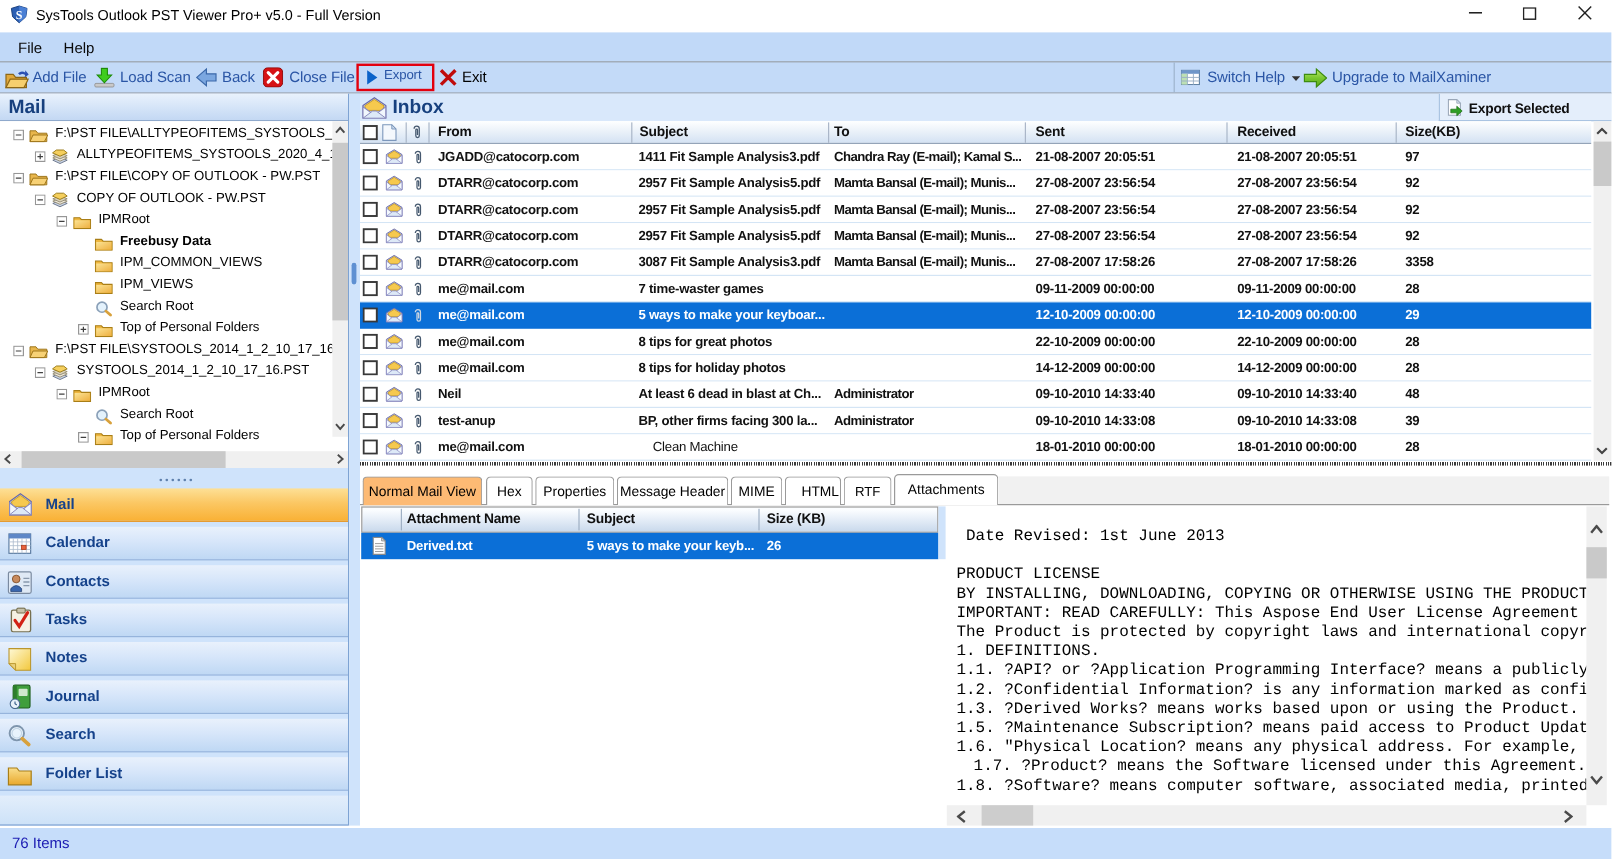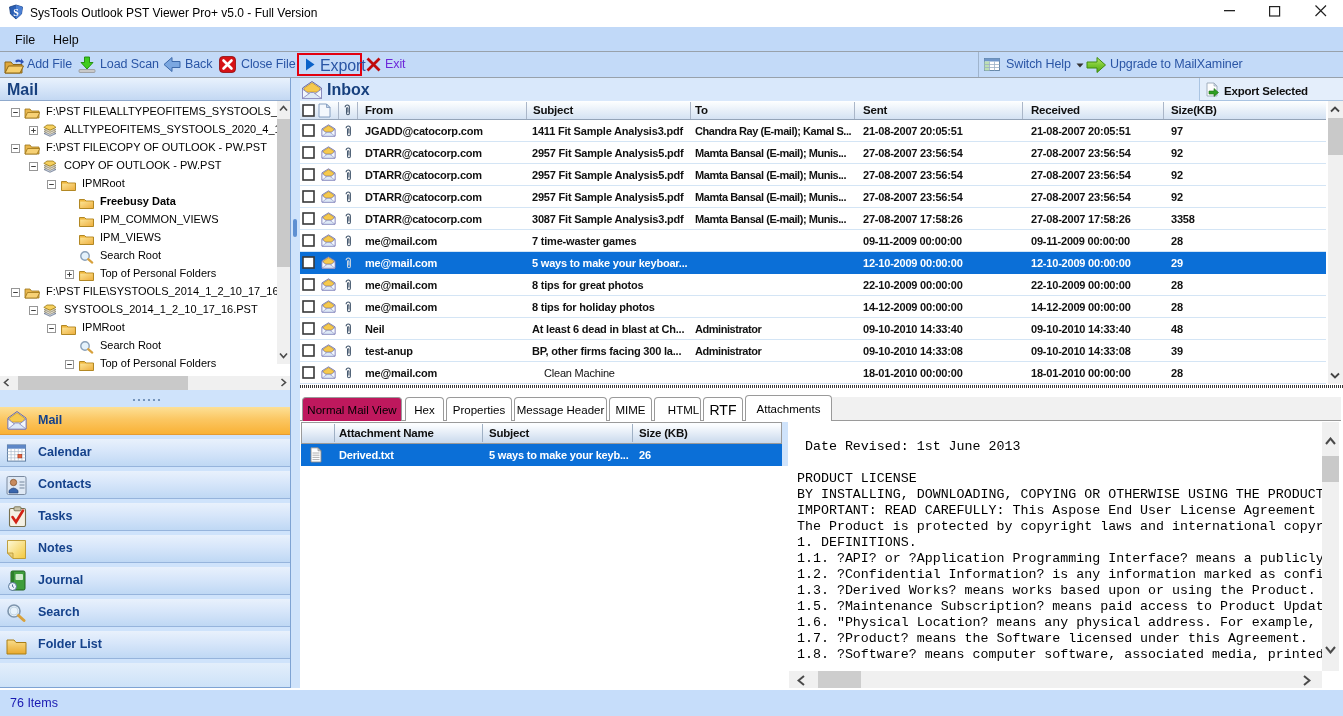--- a/index.html
+++ b/index.html
@@ -41,25 +41,25 @@
 <div class="txt" style="left:185px;top:57px;font-size:12.5px;color:#2a55a5;letter-spacing:-0.1px;">Back</div>
 <svg style="position:absolute;left:219px;top:56px" width="17" height="17" viewBox="0 0 17 17">
       <rect x="0.5" y="0.5" width="16" height="16" rx="3.5" fill="#d61216" stroke="#8e0a0c" stroke-width="0.8"></rect>
       <path d="M4.5 4.5 L12.5 12.5 M12.5 4.5 L4.5 12.5" stroke="#ffffff" stroke-width="2.6" stroke-linecap="round"></path>
     </svg>
 <div class="txt" style="left:241px;top:57px;font-size:12.5px;color:#2a55a5;letter-spacing:-0.1px;">Close File</div>
 <div class="ab" style="left:297px;top:53px;width:65px;height:23px;border:2px solid #e3000e;box-sizing:border-box;"></div>
 <svg style="position:absolute;left:305px;top:58px" width="10" height="13" viewBox="0 0 10 13">
       <path d="M1 0.5 L9.5 6.5 L1 12.5 Z" fill="#0a62c9"></path>
     </svg>
-<div class="txt" style="left:320px;top:57px;font-size:16px;color:#2a55a5;letter-spacing:-0.1px;">Export</div>
+<div class="txt" style="left:320px;top:57px;font-size:11px;color:#2a55a5;letter-spacing:-0.1px;">Export</div>
 <svg style="position:absolute;left:366px;top:57px" width="15" height="15" viewBox="0 0 15 15">
       <path d="M1.5 1.5 L13.5 13.5 M13.5 1.5 L1.5 13.5" stroke="#c00b0b" stroke-width="2.8"></path>
     </svg>
-<div class="txt" style="left:385px;top:57px;font-size:12.5px;color:#6d28d9;letter-spacing:-0.1px;">Exit</div>
+<div class="txt" style="left:385px;top:57px;font-size:12.5px;color:#000000;letter-spacing:-0.1px;">Exit</div>
 <div class="ab" style="left:978px;top:52px;width:1px;height:25px;background:#9fb4cd;"></div>
 <svg style="position:absolute;left:984px;top:58px" width="16" height="13" viewBox="0 0 16 13">
       <rect x="0.5" y="0.5" width="15" height="12" fill="#ffffff" stroke="#5b7da0" stroke-width="0.9"></rect>
       <rect x="0.5" y="0.5" width="15" height="3" fill="#6f96c9"></rect>
       <rect x="0.5" y="3.5" width="5" height="9" fill="#bde0b4"></rect>
       <line x1="5.5" y1="3.5" x2="5.5" y2="12.5" stroke="#9bb0c6" stroke-width="0.8"></line>
       <line x1="10.5" y1="3.5" x2="10.5" y2="12.5" stroke="#9bb0c6" stroke-width="0.8"></line>
       <line x1="0.5" y1="6.5" x2="15.5" y2="6.5" stroke="#9bb0c6" stroke-width="0.8"></line>
       <line x1="0.5" y1="9.5" x2="15.5" y2="9.5" stroke="#9bb0c6" stroke-width="0.8"></line>
     </svg>
@@ -621,27 +621,27 @@
 <svg style="position:absolute;left:1330px;top:106px" width="10" height="7" viewBox="0 0 10 7">
       <path d="M1 5.5 L5 1.5 L9 5.5" fill="none" stroke="#444" stroke-width="1.8"></path>
     </svg>
 <div class="ab" style="left:1328px;top:118px;width:15px;height:37px;background:#c9c9c9;"></div>
 <svg style="position:absolute;left:1330px;top:372px" width="10" height="7" viewBox="0 0 10 7">
       <path d="M1 1.5 L5 5.5 L9 1.5" fill="none" stroke="#444" stroke-width="1.8"></path>
     </svg>
 <div class="ab" style="left:300px;top:385px;width:1043px;height:3px;background:repeating-linear-gradient(90deg,#3a3a3a 0 1px,#ffffff 1px 2px);"></div>
 <div class="ab" style="left:832px;top:397px;width:509px;height:24px;background:#f1f1f1;"></div>
 <div class="ab" style="left:300px;top:420px;width:1041px;height:1px;background:#9a9a9a;"></div>
-<div class="ab" style="left:302px;top:397px;width:100px;height:24px;background:#be185d;border:1px solid #9a9a9a;border-bottom:none;border-radius:4px 4px 0 0;box-sizing:border-box;z-index:1;text-align:center;font-size:11.5px;color:#000;line-height:24px;white-space:nowrap;overflow:hidden;">Normal Mail View</div>
+<div class="ab" style="left:302px;top:397px;width:100px;height:24px;background:#fdba74;border:1px solid #9a9a9a;border-bottom:none;border-radius:4px 4px 0 0;box-sizing:border-box;z-index:1;text-align:center;font-size:11.5px;color:#000;line-height:24px;white-space:nowrap;overflow:hidden;">Normal Mail View</div>
 <div class="ab" style="left:405px;top:397px;width:39px;height:24px;background:#ffffff;border:1px solid #9a9a9a;border-bottom:none;border-radius:4px 4px 0 0;box-sizing:border-box;z-index:1;text-align:center;font-size:11.5px;color:#000;line-height:24px;white-space:nowrap;overflow:hidden;">Hex</div>
 <div class="ab" style="left:446px;top:397px;width:66px;height:24px;background:#ffffff;border:1px solid #9a9a9a;border-bottom:none;border-radius:4px 4px 0 0;box-sizing:border-box;z-index:1;text-align:center;font-size:11.5px;color:#000;line-height:24px;white-space:nowrap;overflow:hidden;">Properties</div>
 <div class="ab" style="left:514px;top:397px;width:93px;height:24px;background:#ffffff;border:1px solid #9a9a9a;border-bottom:none;border-radius:4px 4px 0 0;box-sizing:border-box;z-index:1;text-align:center;font-size:11.5px;color:#000;line-height:24px;white-space:nowrap;overflow:hidden;">Message Header</div>
 <div class="ab" style="left:609px;top:397px;width:43px;height:24px;background:#ffffff;border:1px solid #9a9a9a;border-bottom:none;border-radius:4px 4px 0 0;box-sizing:border-box;z-index:1;text-align:center;font-size:11.5px;color:#000;line-height:24px;white-space:nowrap;overflow:hidden;">MIME</div>
 <div class="ab" style="left:654px;top:397px;width:47px;height:24px;background:#ffffff;border:1px solid #9a9a9a;border-bottom:none;border-radius:4px 4px 0 0;box-sizing:border-box;z-index:1;text-align:center;font-size:11.5px;color:#000;line-height:24px;white-space:nowrap;overflow:hidden;padding-left:12px;">HTML</div>
-<div class="ab" style="left:703px;top:397px;width:40px;height:24px;background:#ffffff;border:1px solid #9a9a9a;border-bottom:none;border-radius:4px 4px 0 0;box-sizing:border-box;z-index:1;text-align:center;font-size:14px;color:#000;line-height:24px;white-space:nowrap;overflow:hidden;">RTF</div>
+<div class="ab" style="left:703px;top:397px;width:40px;height:24px;background:#ffffff;border:1px solid #9a9a9a;border-bottom:none;border-radius:4px 4px 0 0;box-sizing:border-box;z-index:1;text-align:center;font-size:11px;color:#000;line-height:24px;white-space:nowrap;overflow:hidden;">RTF</div>
 <div class="ab" style="left:745px;top:395px;width:87px;height:26px;background:#ffffff;border:1px solid #9a9a9a;border-bottom:none;border-radius:4px 4px 0 0;box-sizing:border-box;z-index:3;text-align:center;font-size:11.5px;color:#000;line-height:26px;white-space:nowrap;overflow:hidden;">Attachments</div>
 <div class="ab" style="left:301px;top:422px;width:481px;height:22px;background:linear-gradient(#fbfdff 10%,#e2ebf6 55%,#c9d9ec);border:1px solid #9a9a9a;box-sizing:border-box;"></div>
 <div class="ab" style="left:334px;top:424px;width:1px;height:18px;background:#9fb0c4;"></div>
 <div class="ab" style="left:482px;top:424px;width:1px;height:18px;background:#9fb0c4;"></div>
 <div class="ab" style="left:632px;top:424px;width:1px;height:18px;background:#9fb0c4;"></div>
 <div class="txt" style="left:339px;top:427px;font-size:11.5px;font-weight:bold;color:#101010;letter-spacing:-0.2px;">Attachment Name</div>
 <div class="txt" style="left:489px;top:427px;font-size:11.5px;font-weight:bold;color:#101010;letter-spacing:-0.2px;">Subject</div>
 <div class="txt" style="left:639px;top:427px;font-size:11.5px;font-weight:bold;color:#101010;letter-spacing:-0.2px;">Size (KB)</div>
 <div class="ab" style="left:301px;top:444px;width:481px;height:22px;background:#0b6fd7;"></div>
 <svg style="position:absolute;left:310px;top:447px" width="12" height="16" viewBox="0 0 12 16">
@@ -662,21 +662,21 @@
 <div style="white-space:pre;padding-left:8px;">PRODUCT LICENSE</div>
 <div style="white-space:pre;padding-left:8px;">BY INSTALLING, DOWNLOADING, COPYING OR OTHERWISE USING THE PRODUCT</div>
 <div style="white-space:pre;padding-left:8px;">IMPORTANT: READ CAREFULLY: This Aspose End User License Agreement</div>
 <div style="white-space:pre;padding-left:8px;">The Product is protected by copyright laws and international copyr</div>
 <div style="white-space:pre;padding-left:8px;">1. DEFINITIONS.</div>
 <div style="white-space:pre;padding-left:8px;">1.1. ?API? or ?Application Programming Interface? means a publicly</div>
 <div style="white-space:pre;padding-left:8px;text-align:center;">1.2. ?Confidential Information? is any information marked as confi</div>
 <div style="white-space:pre;padding-left:8px;">1.3. ?Derived Works? means works based upon or using the Product.</div>
 <div style="white-space:pre;padding-left:8px;">1.5. ?Maintenance Subscription? means paid access to Product Updat</div>
 <div style="white-space:pre;padding-left:8px;">1.6. "Physical Location? means any physical address. For example,</div>
-<div style="white-space:pre;padding-left:8px;">1.7. ?Product? means the Software licensed under this Agreement.</div>
+<div style="white-space:pre;padding-left:8px;text-align:right;">1.7. ?Product? means the Software licensed under this Agreement.</div>
 <div style="white-space:pre;padding-left:8px;">1.8. ?Software? means computer software, associated media, printed</div>
 </div>
 <div class="ab" style="left:1322px;top:422px;width:17px;height:249px;background:#f0f0f0;"></div>
 <svg style="position:absolute;left:1325px;top:437px" width="11" height="8" viewBox="0 0 11 8">
       <path d="M1 7 L5.5 1.5 L10 7" fill="none" stroke="#4a4a4a" stroke-width="2"></path>
     </svg>
 <div class="ab" style="left:1322px;top:456px;width:17px;height:26px;background:#c9c9c9;"></div>
 <svg style="position:absolute;left:1325px;top:646px" width="11" height="8" viewBox="0 0 11 8">
       <path d="M1 1 L5.5 6.5 L10 1" fill="none" stroke="#4a4a4a" stroke-width="2"></path>
     </svg>

